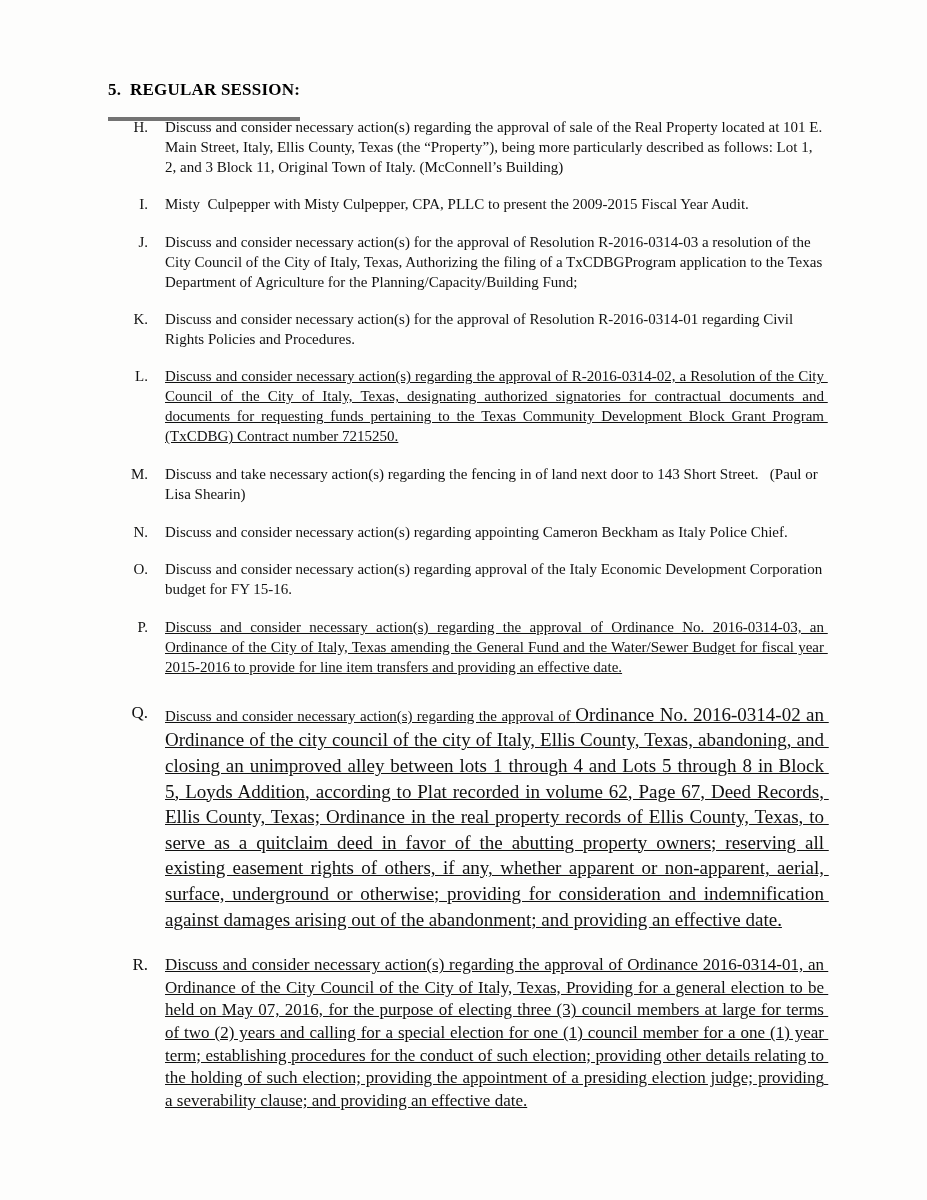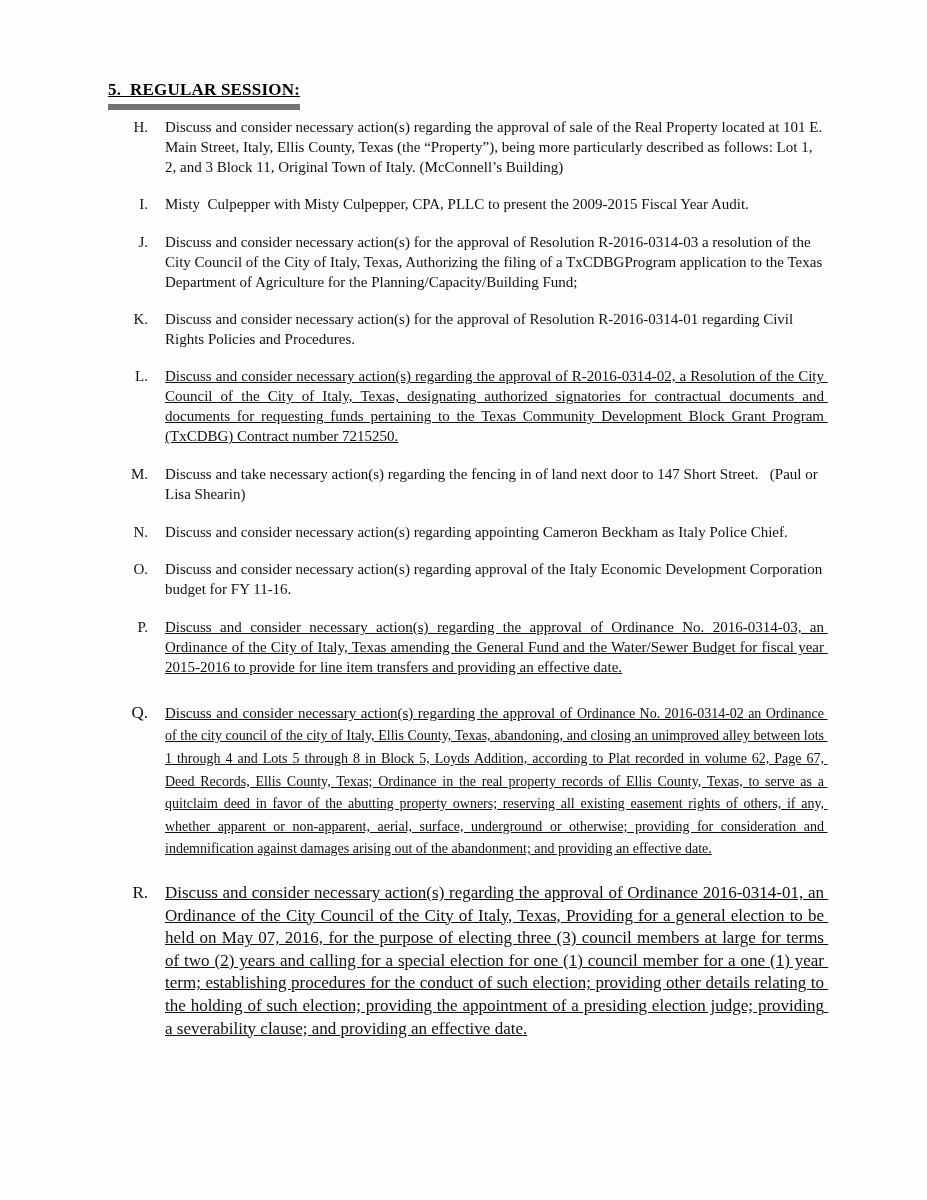--- a/index.html
+++ b/index.html
@@ -29,24 +29,23 @@
     position: absolute;
     left: 108px;
     top: 80px;
     font-size: 17px;
     font-weight: bold;
     letter-spacing: 0.2px;
     white-space: pre;
     color: #000;
   }
   .section-heading .hd-underline {
-    border-bottom: 6px solid #737373;
-    padding-bottom: 4px;
+    border-bottom: 4px solid #737373;
+    padding-bottom: 17px;
     display: inline-block;
-    text-decoration: underline;
   }
 
   
   .agenda {
     position: absolute;
     left: 108px;
     top: 118px;
     width: 716px;
   }
 
@@ -90,21 +89,21 @@
   .agenda-item[data-key="L"] { margin-bottom: 18px; }
   .agenda-item[data-key="M"] { margin-bottom: 18px; }
   .agenda-item[data-key="N"] { margin-bottom: 17px; }
   .agenda-item[data-key="O"] { margin-bottom: 18px; }
   .agenda-item[data-key="P"] { margin-bottom: 24px; }
   .agenda-item[data-key="Q"] { margin-bottom: 22px; }
   .agenda-item[data-key="R"] { margin-bottom: 0; }
 
   
   .run-sm { font-size: 15px; }
-  .run-lg { font-size: 14px; }
+  .run-lg { font-size: 19px; }
 </style>
 </head>
 <body>
 
 <div class="page">
 
   <div class="section-heading"><span class="hd-underline">5.  REGULAR SESSION:</span></div>
 
   <div class="agenda">
 
@@ -128,31 +127,31 @@
       <span class="item-text">Discuss and consider necessary action(s) for the approval of Resolution R-2016-0314-01 regarding Civil Rights Policies and Procedures.</span>
     </div>
 
     <div class="agenda-item justify" data-key="L">
       <span class="item-label">L.</span>
       <span class="item-text">Discuss and consider necessary action(s) regarding the approval of R-2016-0314-02, a Resolution of the City Council of the City of Italy, Texas, designating authorized signatories for contractual documents and documents for requesting funds pertaining to the Texas Community Development Block Grant Program (TxCDBG) Contract number 7215250.</span>
     </div>
 
     <div class="agenda-item" data-key="M">
       <span class="item-label">M.</span>
-      <span class="item-text">Discuss and take necessary action(s) regarding the fencing in of land next door to 147 Short Street.   (Paul or Lisa Shearin)</span>
+      <span class="item-text">Discuss and take necessary action(s) regarding the fencing in of land next door to 143 Short Street.   (Paul or Lisa Shearin)</span>
     </div>
 
     <div class="agenda-item" data-key="N">
       <span class="item-label">N.</span>
       <span class="item-text">Discuss and consider necessary action(s) regarding appointing Cameron Beckham as Italy Police Chief.</span>
     </div>
 
     <div class="agenda-item" data-key="O">
       <span class="item-label">O.</span>
-      <span class="item-text">Discuss and consider necessary action(s) regarding approval of the Italy Economic Development Corporation budget for FY 11-16.</span>
+      <span class="item-text">Discuss and consider necessary action(s) regarding approval of the Italy Economic Development Corporation budget for FY 15-16.</span>
     </div>
 
     <div class="agenda-item justify" data-key="P">
       <span class="item-label">P.</span>
       <span class="item-text">Discuss and consider necessary action(s) regarding the approval of Ordinance No. 2016-0314-03, an Ordinance of the City of Italy, Texas amending the General Fund and the Water/Sewer Budget for fiscal year 2015-2016 to provide for line item transfers and providing an effective date.</span>
     </div>
 
     <div class="agenda-item justify size-lg" data-key="Q">
       <span class="item-label run-sm">Q.</span>
       <span class="item-text"><span class="run-sm">Discuss and consider necessary action(s) regarding the approval of </span><span class="run-lg">Ordinance No. 2016-0314-02 an Ordinance of the city council of the city of Italy, Ellis County, Texas, abandoning, and closing an unimproved alley between lots 1 through 4 and Lots 5 through 8 in Block 5, Loyds Addition, according to Plat recorded in volume 62, Page 67, Deed Records, Ellis County, Texas; Ordinance in the real property records of Ellis County, Texas, to serve as a quitclaim deed in favor of the abutting property owners; reserving all existing easement rights of others, if any, whether apparent or non-apparent, aerial, surface, underground or otherwise; providing for consideration and indemnification against damages arising out of the abandonment; and providing an effective date.</span></span>

